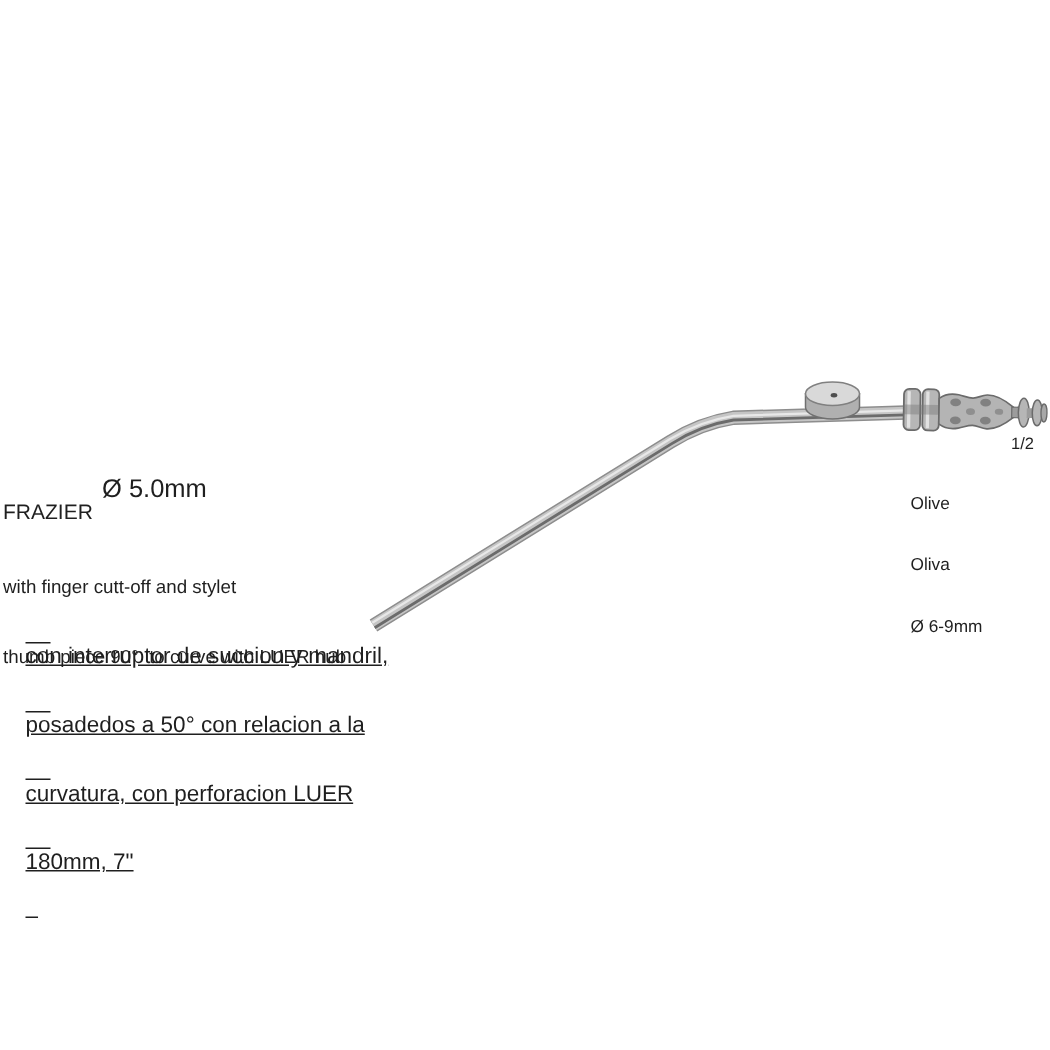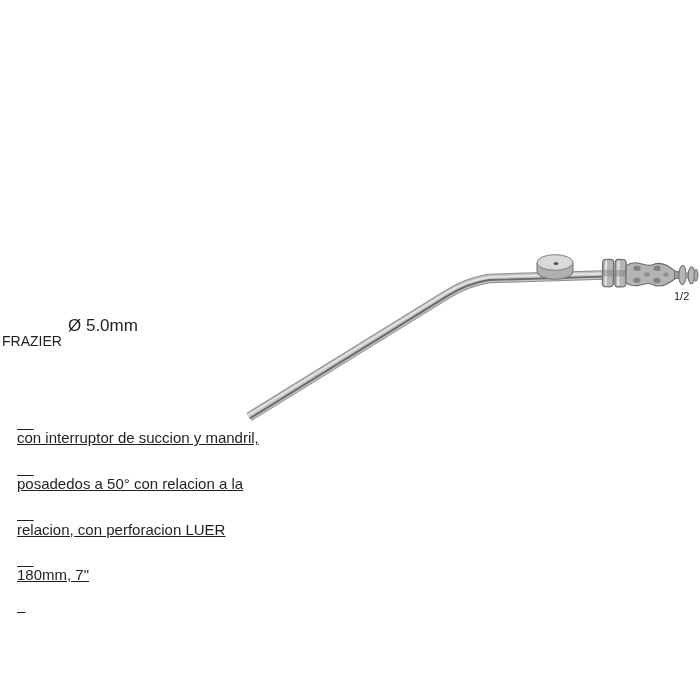--- a/index.html
+++ b/index.html
@@ -82,24 +82,33 @@
         <ellipse cx="696" cy="274.5" rx="2" ry="6" fill="#a8a8a8" stroke="#6b6b6b" stroke-width="0.9"></ellipse>
       </g>
 
     </g>
   </svg>
 
   <div class="txt dia-label">Ø 5.0mm</div>
 
   <div class="txt product-name">FRAZIER</div>
 
+  <div class="txt desc-en">
+    <div>with finger cutt-off and stylet</div>
+    <div>thumb piece 90°  to curve with LUER hub</div>
+  </div>
 
   <div class="txt desc-es">
     <div>con interruptor de succion y mandril,</div>
     <div>posadedos a 50° con relacion a la</div>
-    <div>relacion, con perforacion LUER</div>
+    <div>curvatura, con perforacion LUER</div>
     <div>180mm, 7"</div>
   </div>
 
   <div class="txt scale-label">1/2</div>
 
+  <div class="txt olive-labels">
+    <div>Olive</div>
+    <div>Oliva</div>
+    <div>Ø 6-9mm</div>
+  </div>
 
 </div>
 
 </body></html>

